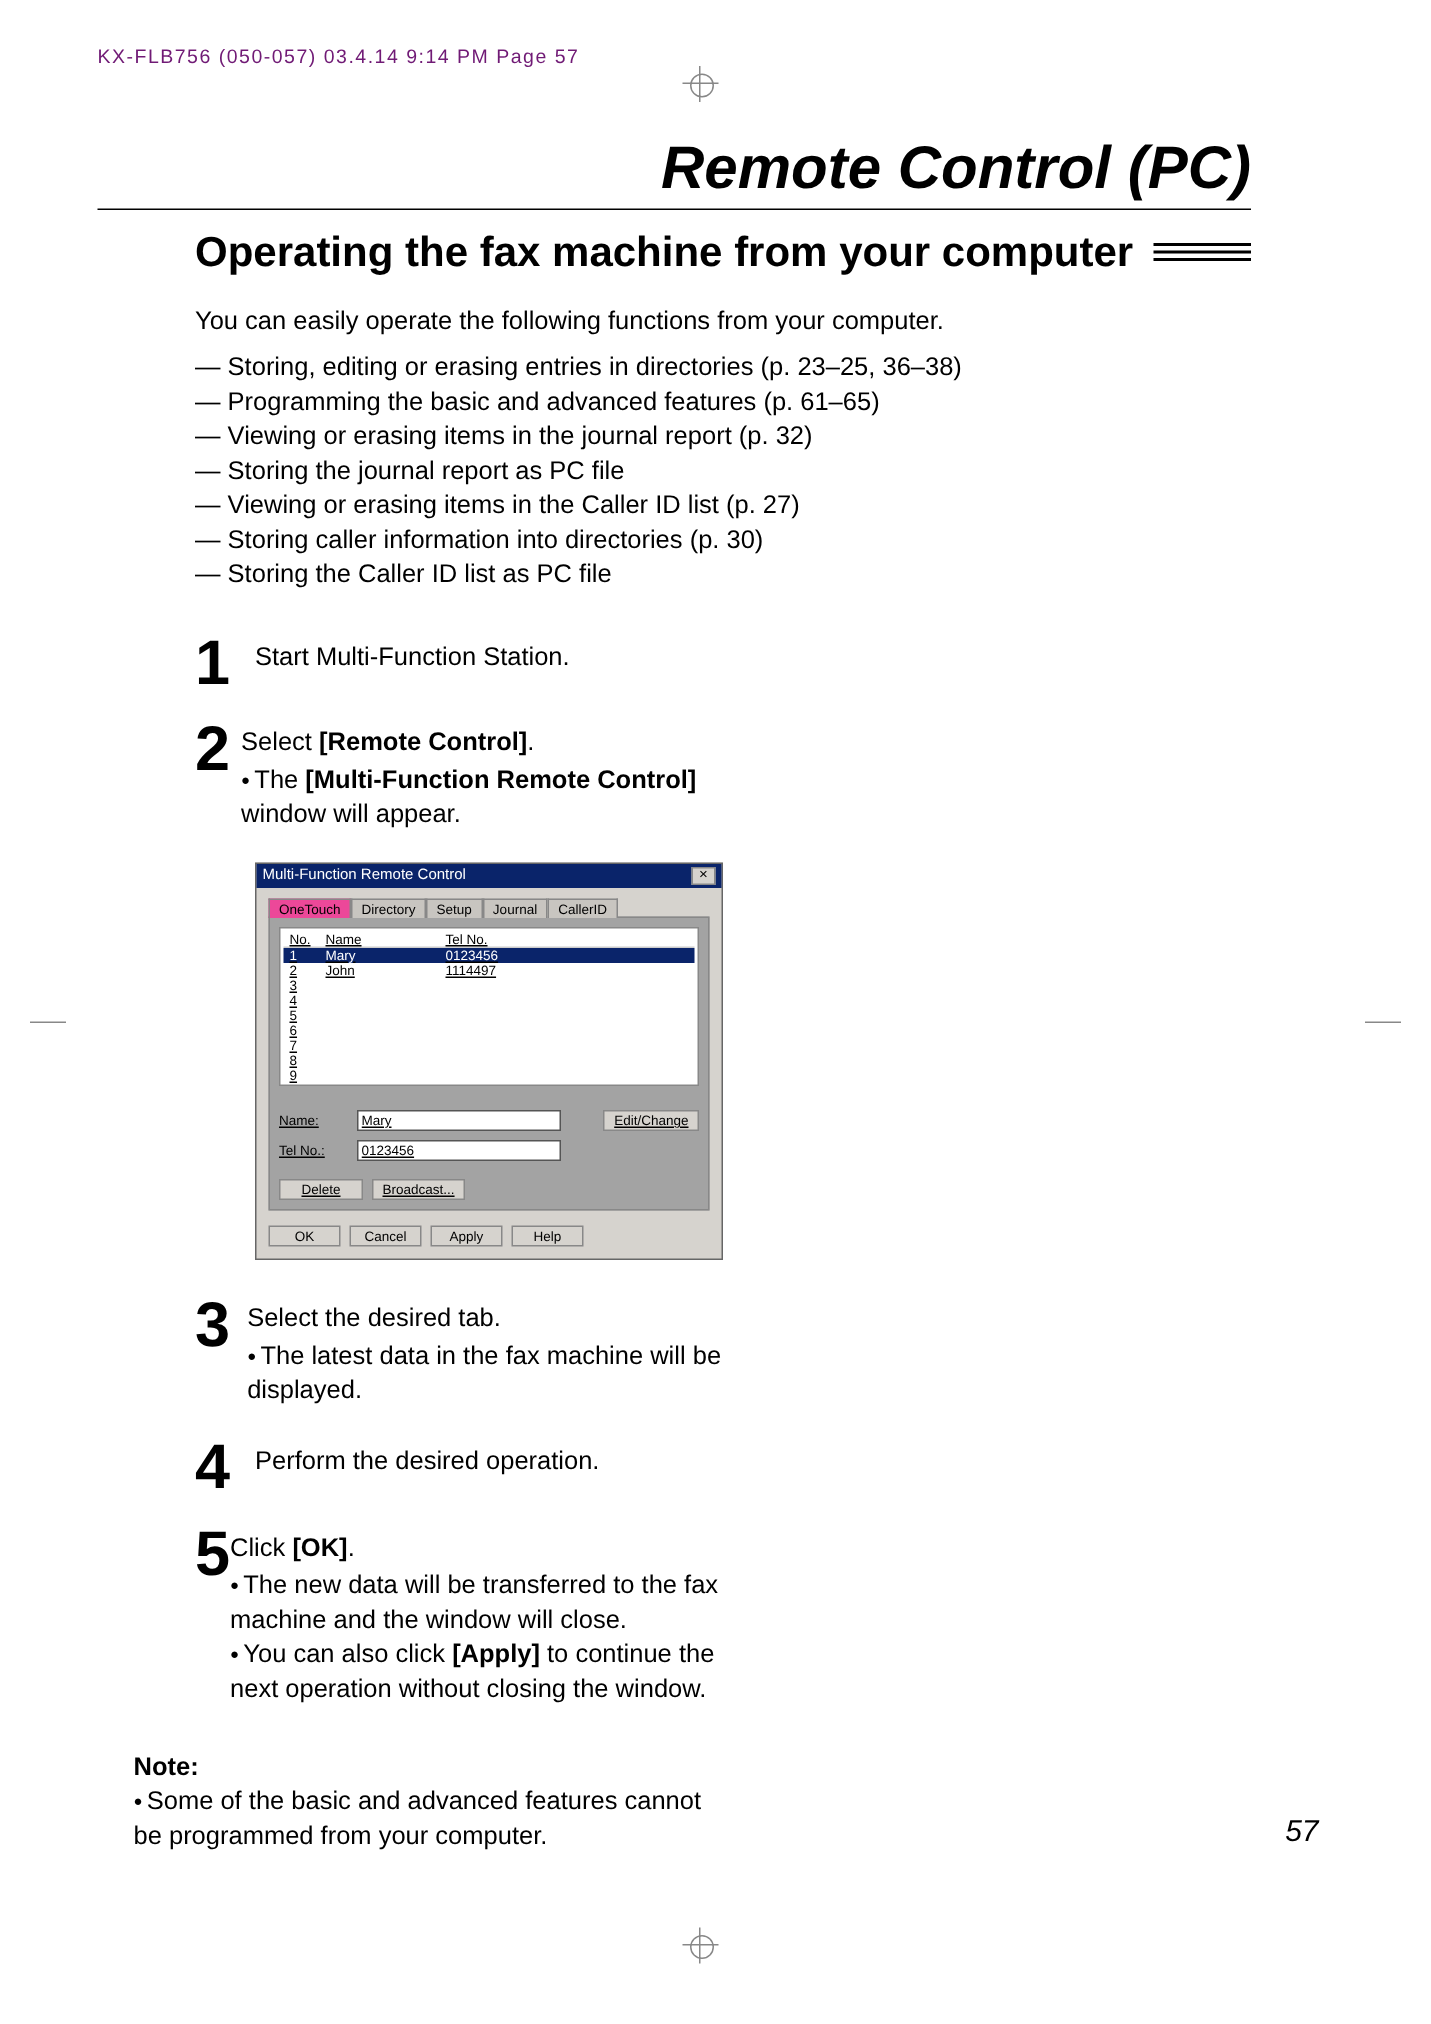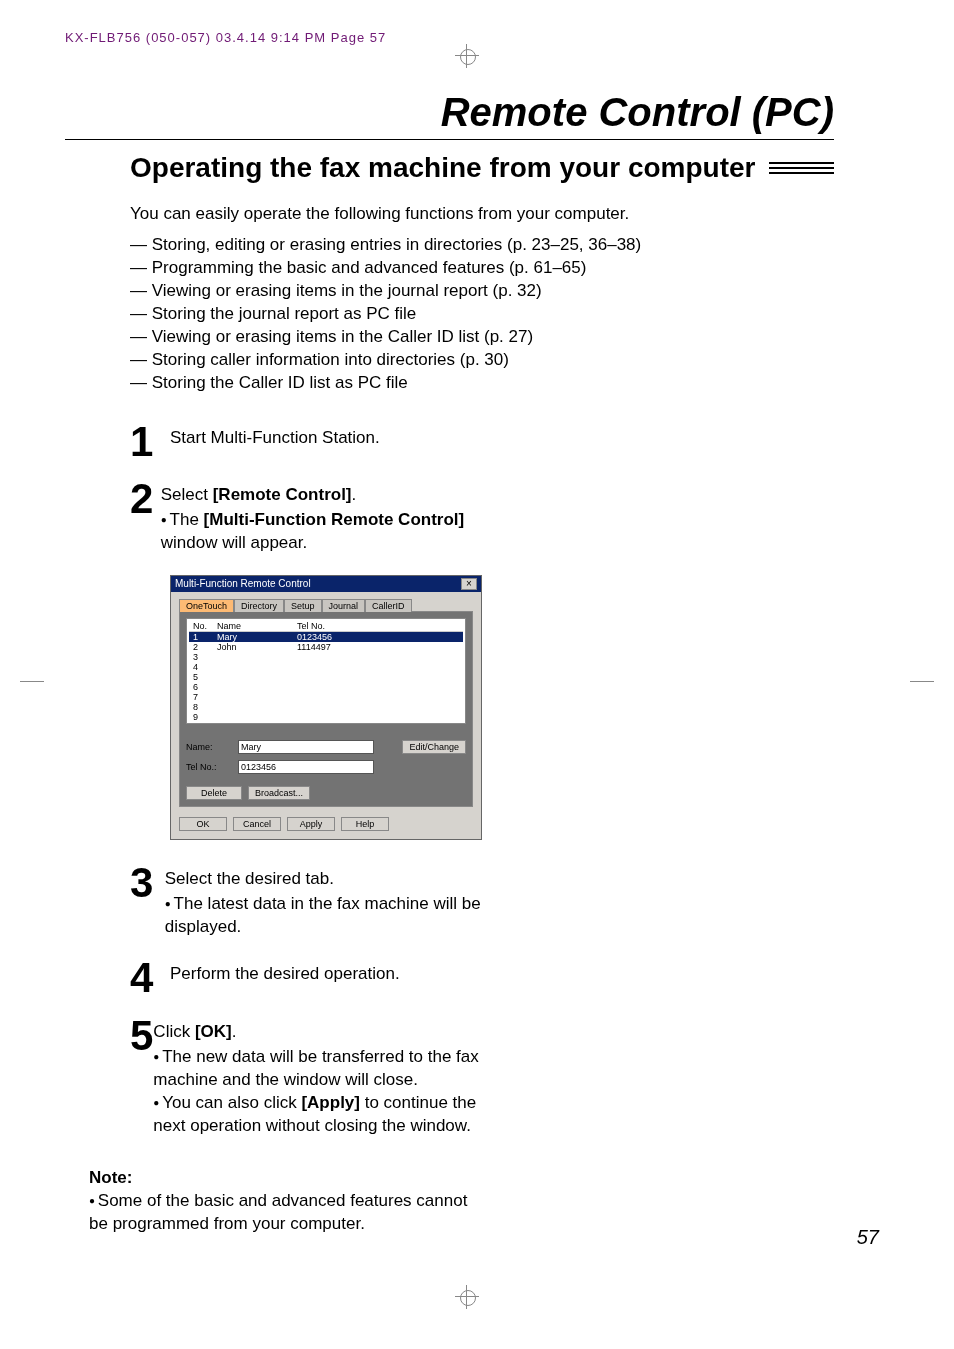--- a/index.html
+++ b/index.html
@@ -149,29 +149,30 @@
   .win-body { padding: 6px 8px 8px 8px; }
   .tabs {
     display: flex;
     gap: 0;
     margin-bottom: 0;
   }
   .tab {
     border: 1px solid #888;
     border-bottom: none;
     padding: 1px 6px;
-    background: #fdba74;
+    background: #ec4899;
     position: relative;
     top: 1px;
   }
   .tab.inactive { background:#c8c5c0; }
   .panel {
     border: 1px solid #888;
     padding: 6px;
-    background: #737373;
+    background: #a3a3a3;
+    text-decoration: underline;
   }
   .grid {
     background: #fff;
     border: 1px solid #888;
     padding: 2px;
     height: 100px;
     overflow: hidden;
   }
   .grid-head, .grid-row {
     display: flex;
@@ -215,21 +216,21 @@
   .note-block .note-title { font-weight: bold; }
   .note-block ul { list-style:none; padding:0; margin:0;}
   .note-block ul li::before{
     content:"● ";
     font-size:10px;
     vertical-align:2px;
   }
   .page-num {
     position: absolute;
     right: 75px;
-    bottom: 100px;
+    bottom: 116px;
     font-size: 20px;
     font-style: italic;
   }
 </style>
 </head>
 <body>
 
 <div class="page">
 
   <div class="header-strip">KX-FLB756 (050-057)  03.4.14  9:14 PM  Page 57</div>

